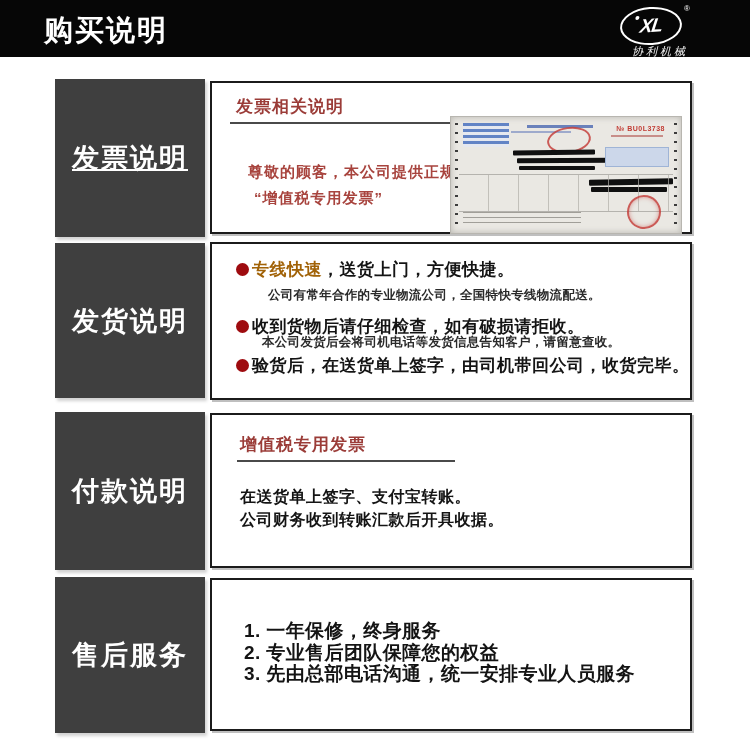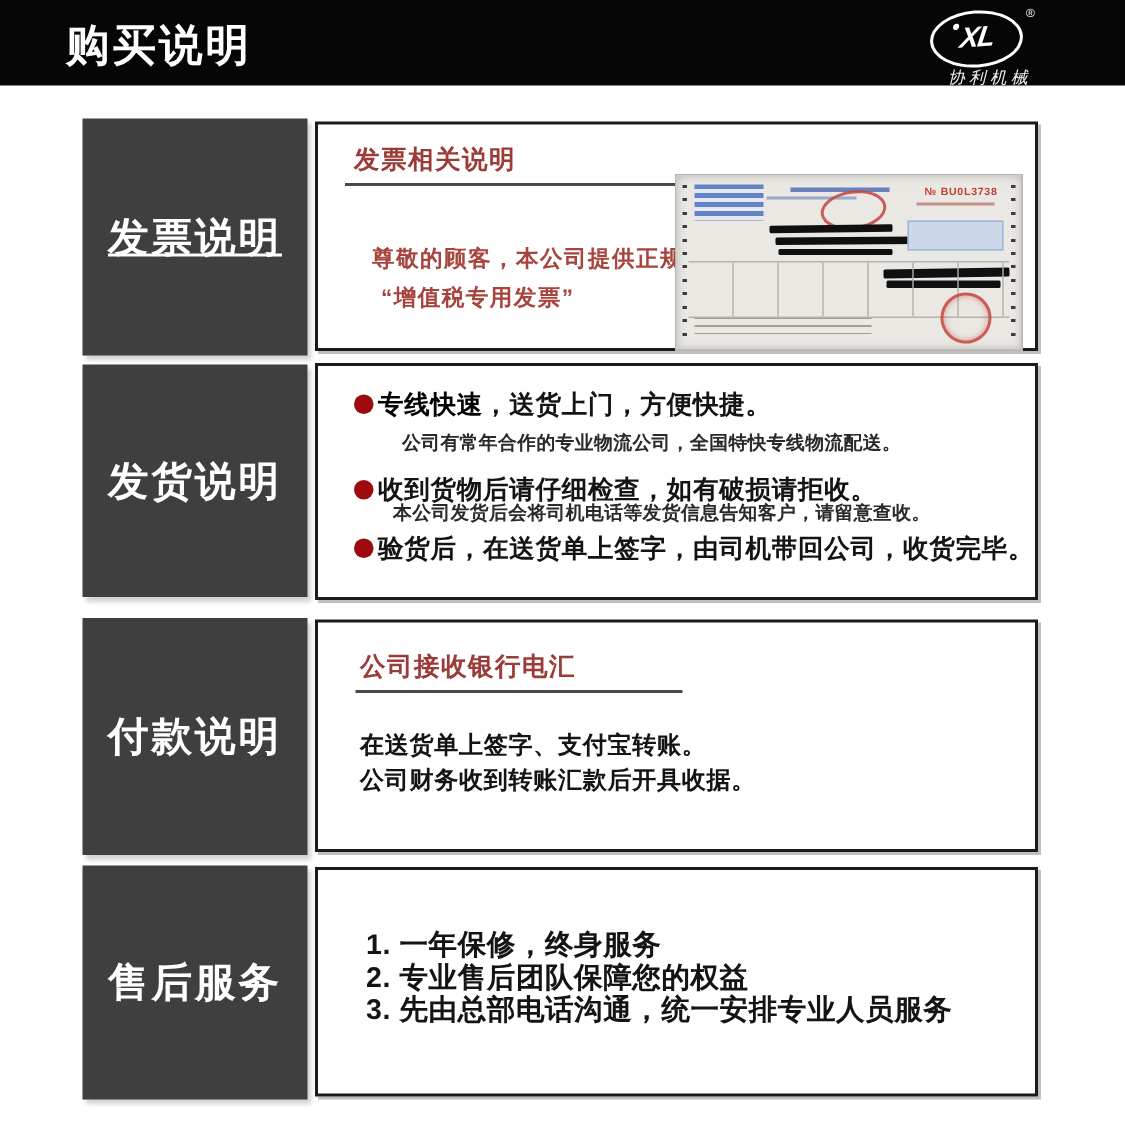--- a/index.html
+++ b/index.html
@@ -65,21 +65,21 @@
   .inv-grid{position:absolute;left:8px;top:57px;width:214px;height:36px;border-top:1px solid #a09e98;border-bottom:1px solid #a09e98;
             background:repeating-linear-gradient(to right,transparent 0 29px,#b2b0aa 29px 30px);opacity:.7;}
   .inv-row-lines{position:absolute;left:12px;bottom:7px;width:118px;height:14px;
             background:repeating-linear-gradient(to bottom,#8e8c86 0 1px,transparent 1px 5px);opacity:.8;}
   .inv-stamp-circle{position:absolute;right:20px;bottom:4px;width:30px;height:30px;border-radius:50%;
             border:2px solid rgba(198,66,62,.85);box-shadow:inset 0 0 4px rgba(198,66,62,.5);transform:rotate(12deg);}
 
   
   .b-line{position:absolute;left:24px;display:flex;align-items:center;font-size:17px;font-weight:bold;color:#141414;letter-spacing:.5px;}
   .bullet{width:13px;height:13px;border-radius:50%;background:#9e0b0f;margin-right:3px;flex:0 0 auto;}
-  .lead-red{color:#000000;}
+  .lead-red{color:#a16207;}
   .b-sub{position:absolute;font-size:12.5px;font-weight:bold;color:#2a2a2a;letter-spacing:.3px;}
   .bl-1{top:14px;} .bs-1{left:56px;top:43px;}
   .bl-2{top:71px;} .bs-2{left:50px;top:90px;}
   .bl-3{top:110px;}
 
   
   .pay-l1{position:absolute;left:28px;top:72px;font-size:16px;font-weight:bold;color:#141414;letter-spacing:.5px;}
   .pay-l2{position:absolute;left:28px;top:95px;font-size:16px;font-weight:bold;color:#141414;letter-spacing:.5px;}
 
   
@@ -149,21 +149,21 @@
     <div class="b-line bl-3">
       <span class="bullet"></span>
       <span>验货后，在送货单上签字，由司机带回公司，收货完毕。</span>
     </div>
   </div>
 
   <div class="label-box box-r3">
     <span>付款说明</span>
   </div>
   <div class="panel pan-r3">
-    <div class="p-head" style="left:28px;top:18px;">公司接收银行电汇</div>
+    <div class="p-head" style="left:28px;top:18px;">增值税专用发票</div>
     <div class="p-underline" style="left:25px;top:45px;width:218px;"></div>
     <div class="pay-l1">在送货单上签字、支付宝转账。</div>
     <div class="pay-l2">公司财务收到转账汇款后开具收据。</div>
   </div>
 
   <div class="label-box box-r4">
     <span>售后服务</span>
   </div>
   <div class="panel pan-r4">
     <div class="svc-list">

